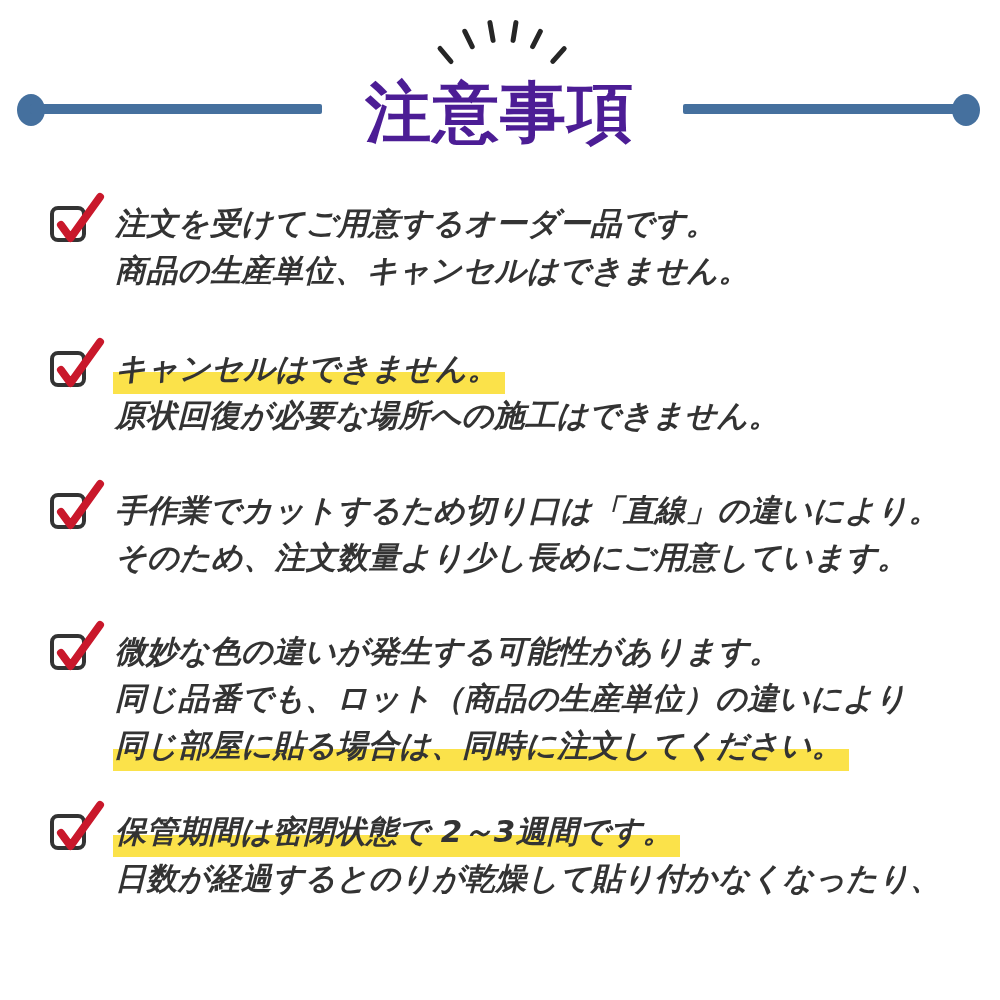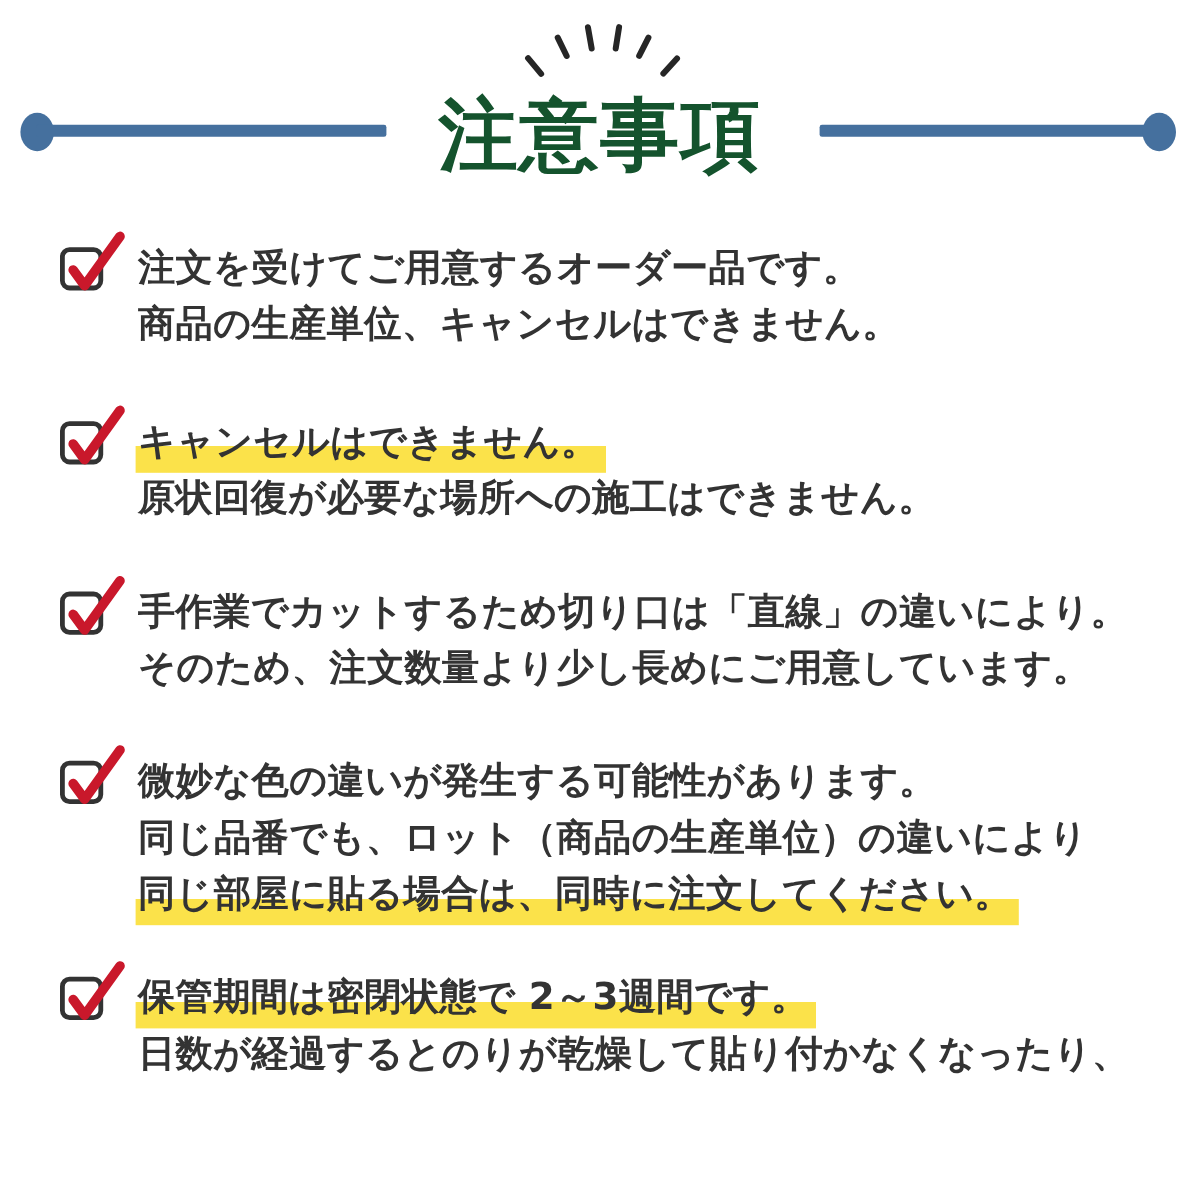--- a/index.html
+++ b/index.html
@@ -21,21 +21,21 @@
   }
   .page-title{
     position:absolute;
     top:76px;left:0;width:1000px;
     margin:0;
     text-align:center;
     font-size:66px;
     line-height:74px;
     font-weight:900;
     letter-spacing:0.02em;
-    color:#14532d;
+    color:#4c1d95;
   }
   .decor-line{
     position:absolute;
     top:104px;height:10px;
     background:#45709e;
     border-radius:2px;
   }
   .decor-line.left{left:30px;width:292px;}
   .decor-line.right{left:683px;width:282px;}
   .decor-dot{
@@ -53,20 +53,21 @@
     left:50px;width:910px;
   }
   .item .lines{margin-left:65px;}
   .line{
     font-size:31px;
     line-height:47px;
     font-weight:bold;
     letter-spacing:0.01em;
     white-space:nowrap;
     color:#333333;
+    font-style:italic;
   }
   .hl{
     background:linear-gradient(to bottom, rgba(0,0,0,0) 50%, #fbe24a 50%);
     padding:0 6px 8px 2px;
     margin-left:-2px;
   }
   .checkbox{
     position:absolute;
     left:0;top:6px;
     width:36px;height:36px;

